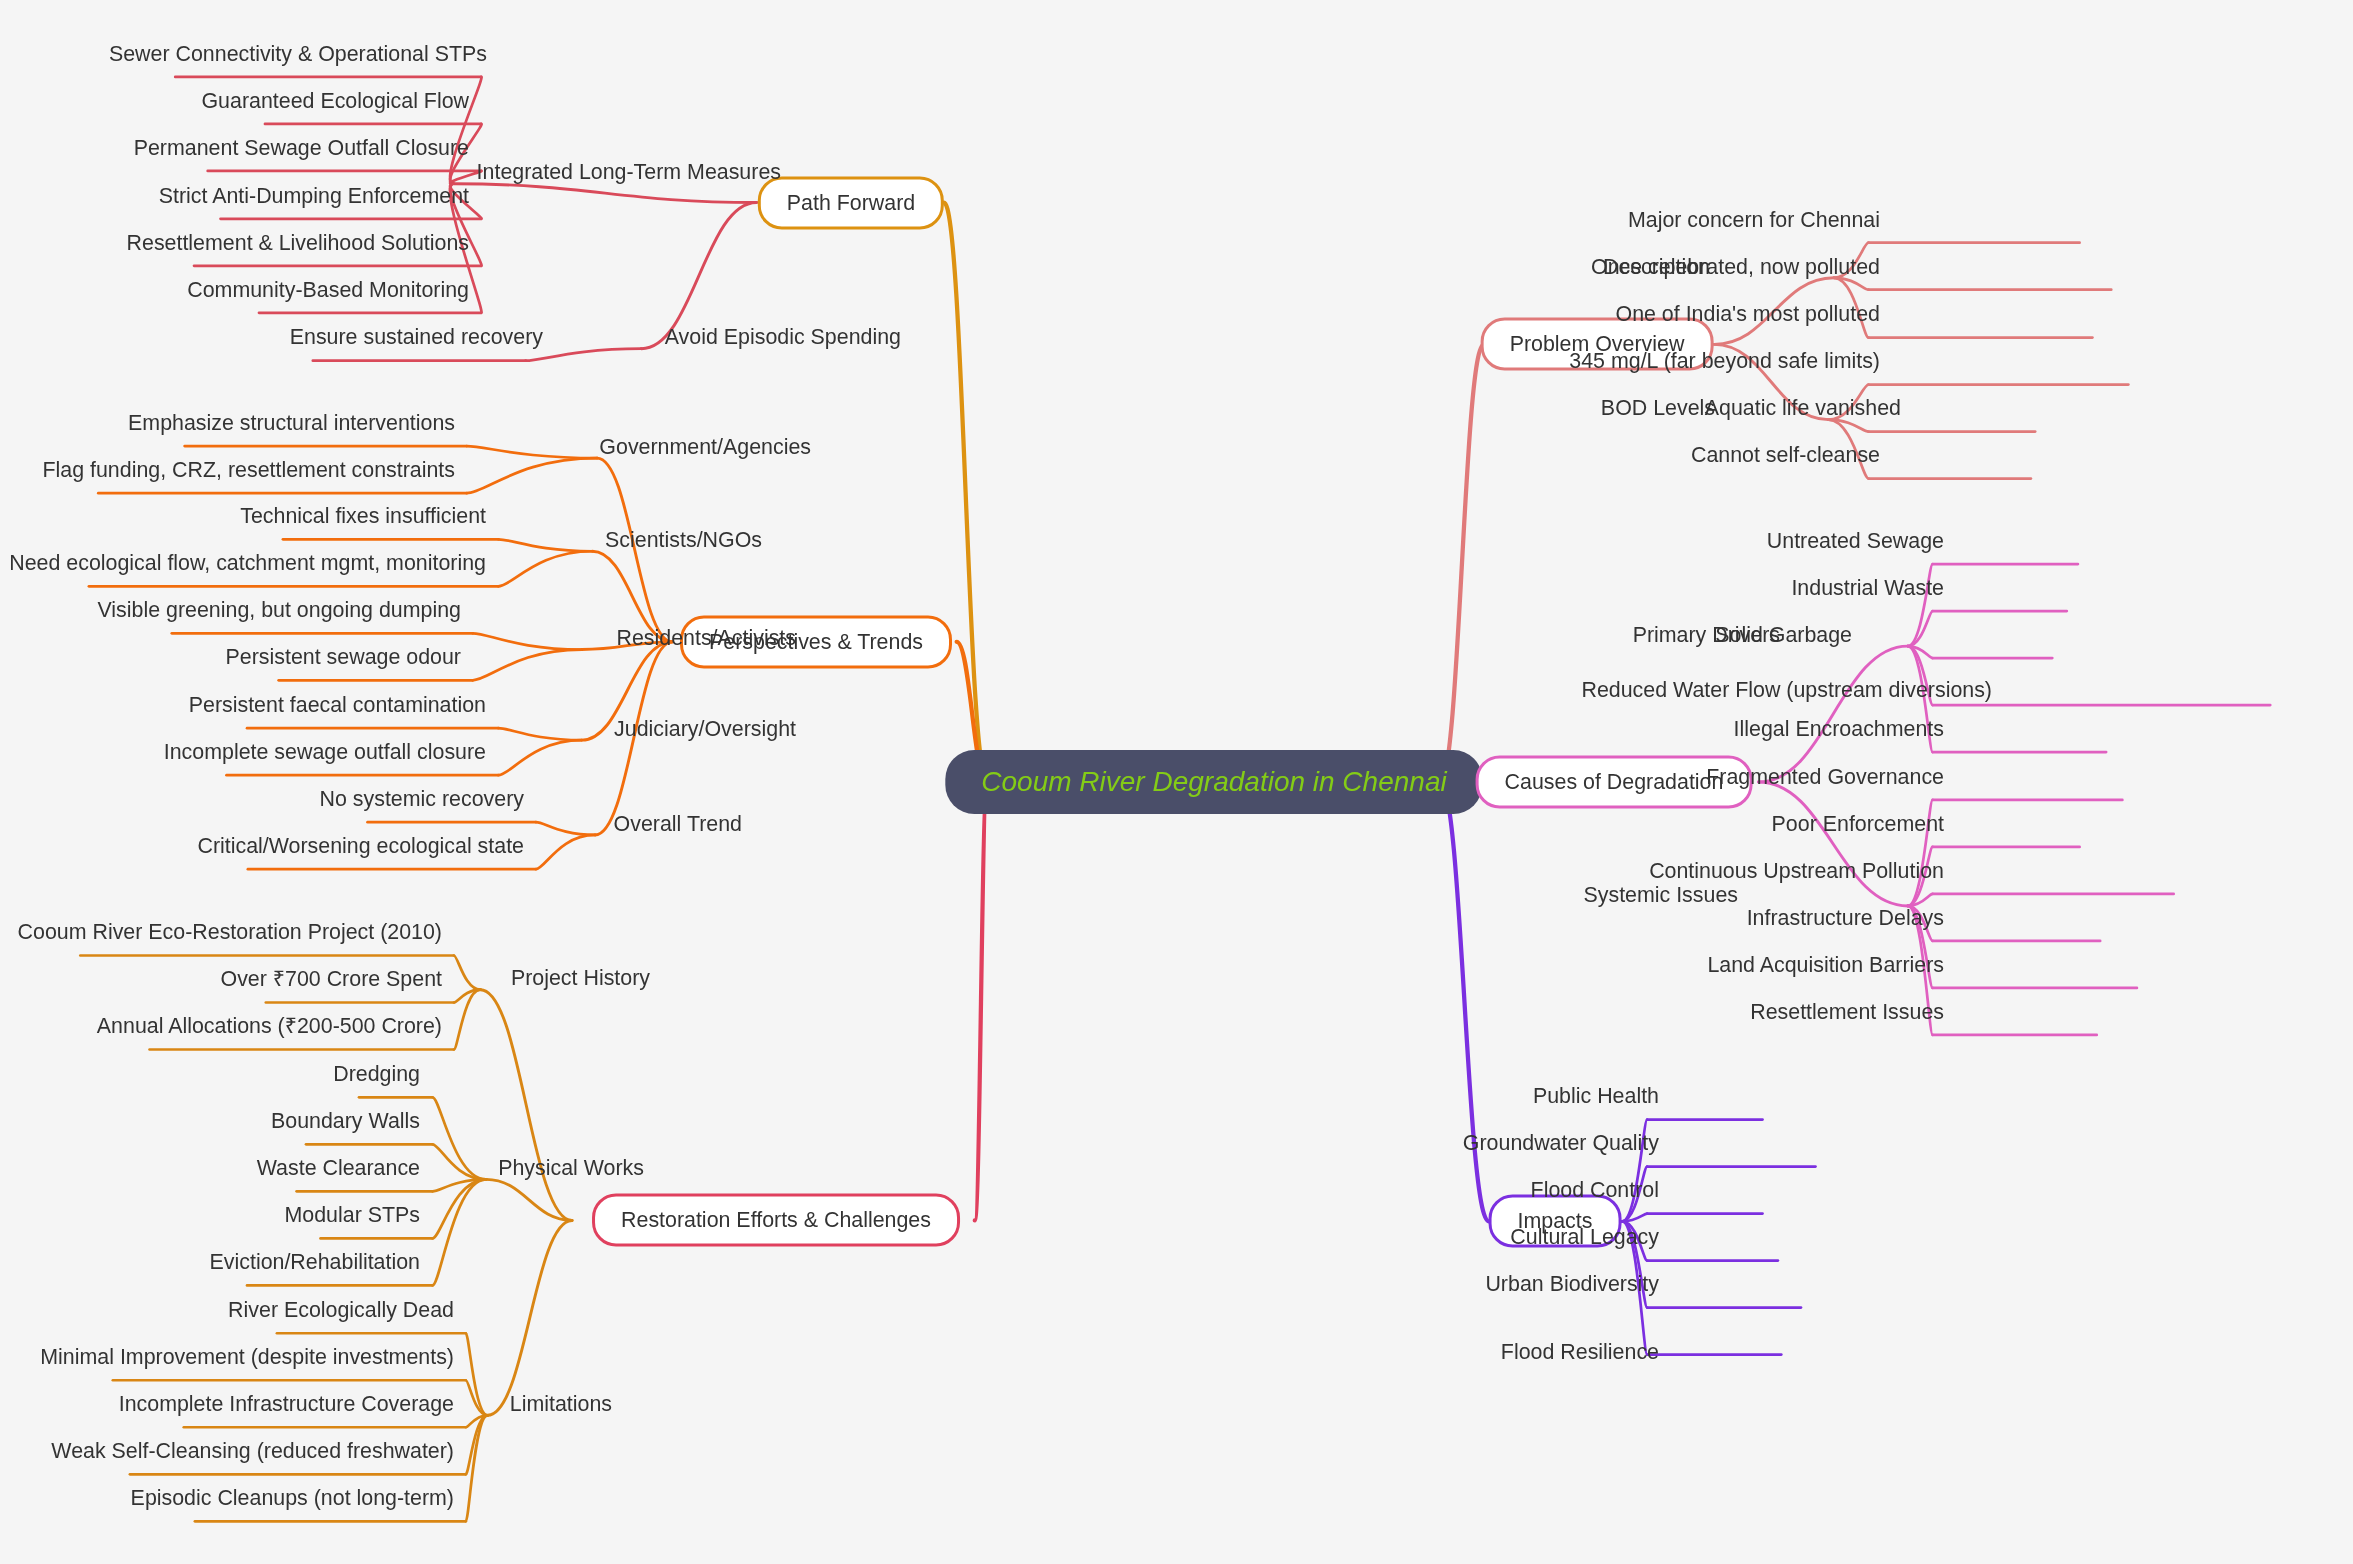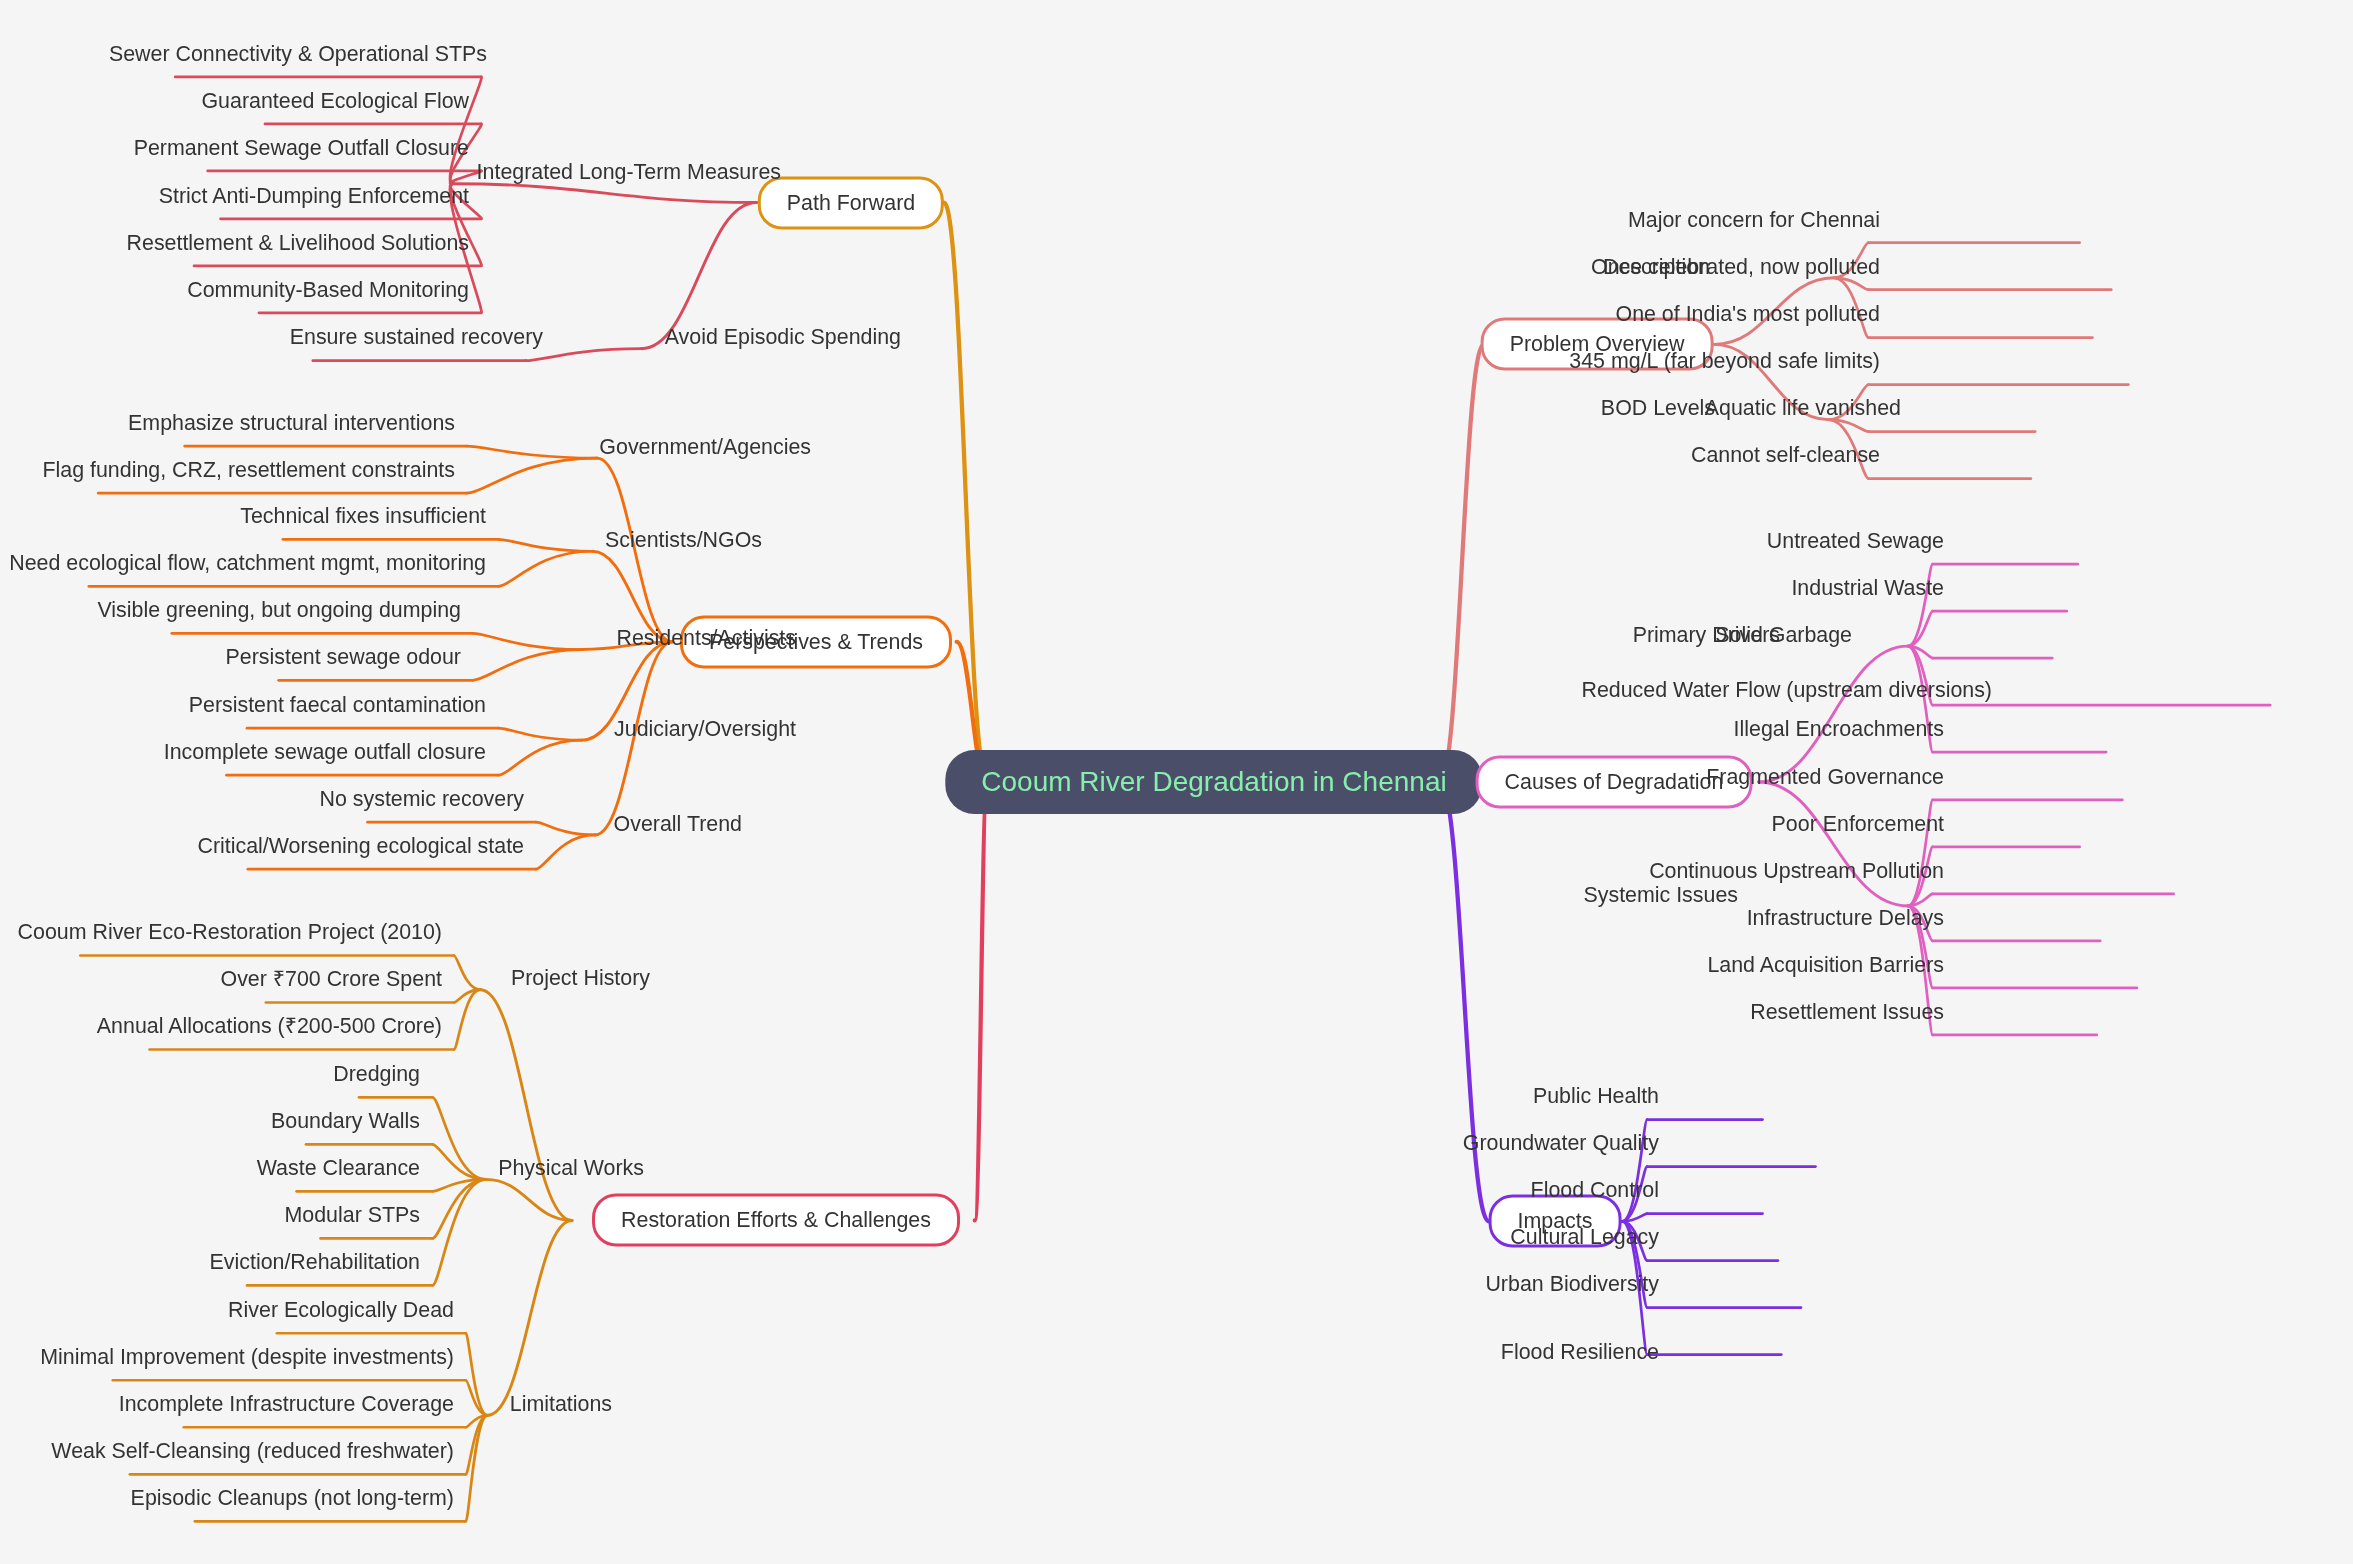--- a/index.html
+++ b/index.html
@@ -140,21 +140,21 @@
       <path d="M 570.4 1656 C 555.16 1656, 548.81 1615, 545 1615" fill="none" stroke="#d98614" stroke-width="3.2" stroke-linecap="round"></path>
       <path d="M 545 1615 L 132 1615" fill="none" stroke="#d98614" stroke-width="3.2" stroke-linecap="round"></path>
       <path d="M 570.4 1656 C 555.16 1656, 548.81 1670, 545 1670" fill="none" stroke="#d98614" stroke-width="3.2" stroke-linecap="round"></path>
       <path d="M 545 1670 L 215 1670" fill="none" stroke="#d98614" stroke-width="3.2" stroke-linecap="round"></path>
       <path d="M 570.4 1656 C 555.16 1656, 548.81 1725, 545 1725" fill="none" stroke="#d98614" stroke-width="3.2" stroke-linecap="round"></path>
       <path d="M 545 1725 L 152 1725" fill="none" stroke="#d98614" stroke-width="3.2" stroke-linecap="round"></path>
       <path d="M 570.4 1656 C 555.16 1656, 548.81 1780, 545 1780" fill="none" stroke="#d98614" stroke-width="3.2" stroke-linecap="round"></path>
       <path d="M 545 1780 L 228 1780" fill="none" stroke="#d98614" stroke-width="3.2" stroke-linecap="round"></path>
     </svg>
   <div id="nodes">
-      <div class="root-node" style="left: 1214px; top: 782px; background: rgb(74, 78, 105); color: #86efac;">Cooum River Degradation in Chennai</div>
+      <div class="root-node" style="left: 1214px; top: 782px; background: rgb(74, 78, 105); color: #84cc16; font-style: italic;">Cooum River Degradation in Chennai</div>
       <div class="branch-node" style="left: 1597px; top: 344px; border-color: rgb(224, 122, 122);">Problem Overview</div>
       <div class="label l" style="left: 1710px; top: 268px;">Description</div>
       <div class="label l" style="left: 1880px; top: 221px;">Major concern for Chennai</div>
       <div class="label l" style="left: 1880px; top: 268px;">Once celebrated, now polluted</div>
       <div class="label l" style="left: 1880px; top: 315px;">One of India's most polluted</div>
       <div class="label l" style="left: 1715px; top: 409px;">BOD Levels</div>
       <div class="label l" style="left: 1880px; top: 362px;">345 mg/L (far beyond safe limits)</div>
       <div class="label l" style="left: 1880px; top: 409px; margin-left: 21px;">Aquatic life vanished</div>
       <div class="label l" style="left: 1880px; top: 456px;">Cannot self-cleanse</div>
       <div class="branch-node" style="left: 1614px; top: 782px; border-color: rgb(224, 96, 192);">Causes of Degradation</div>

